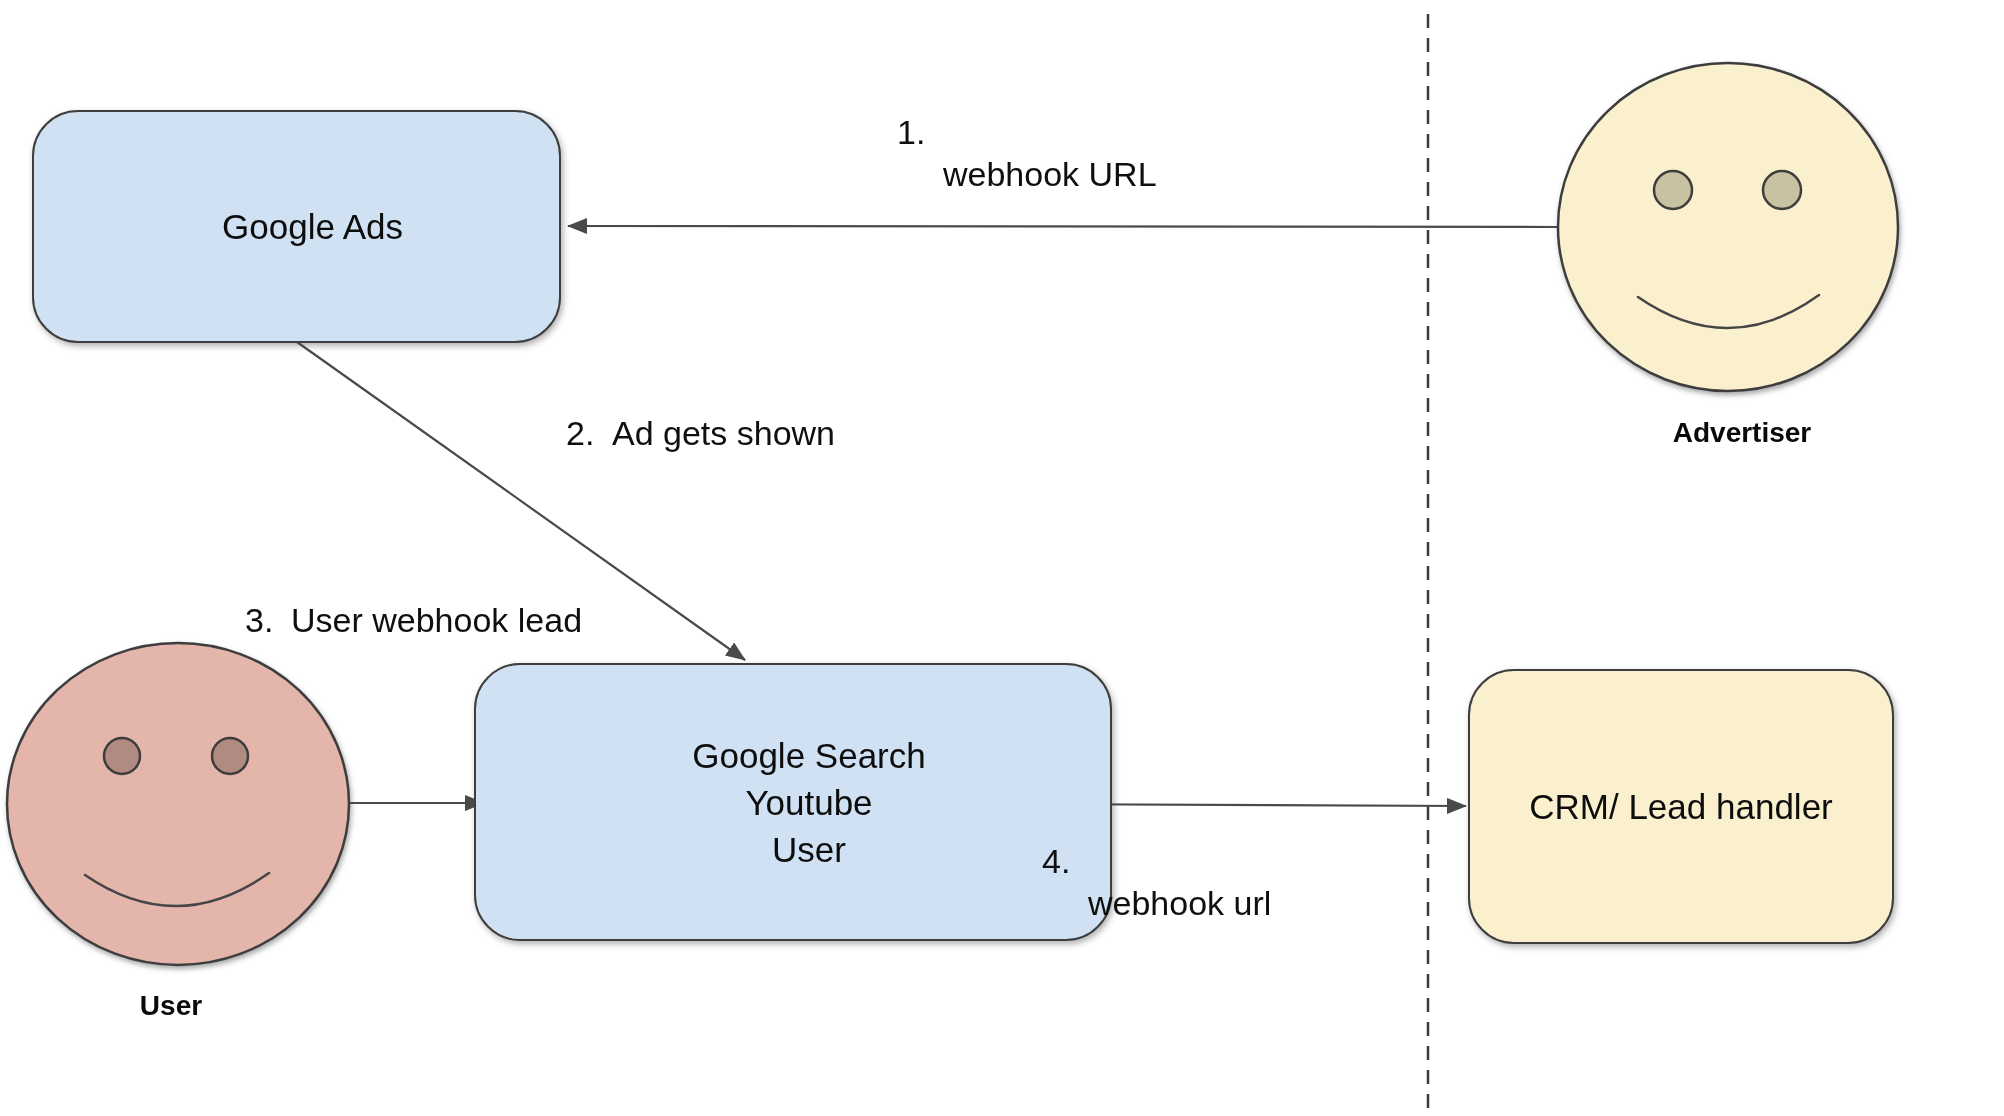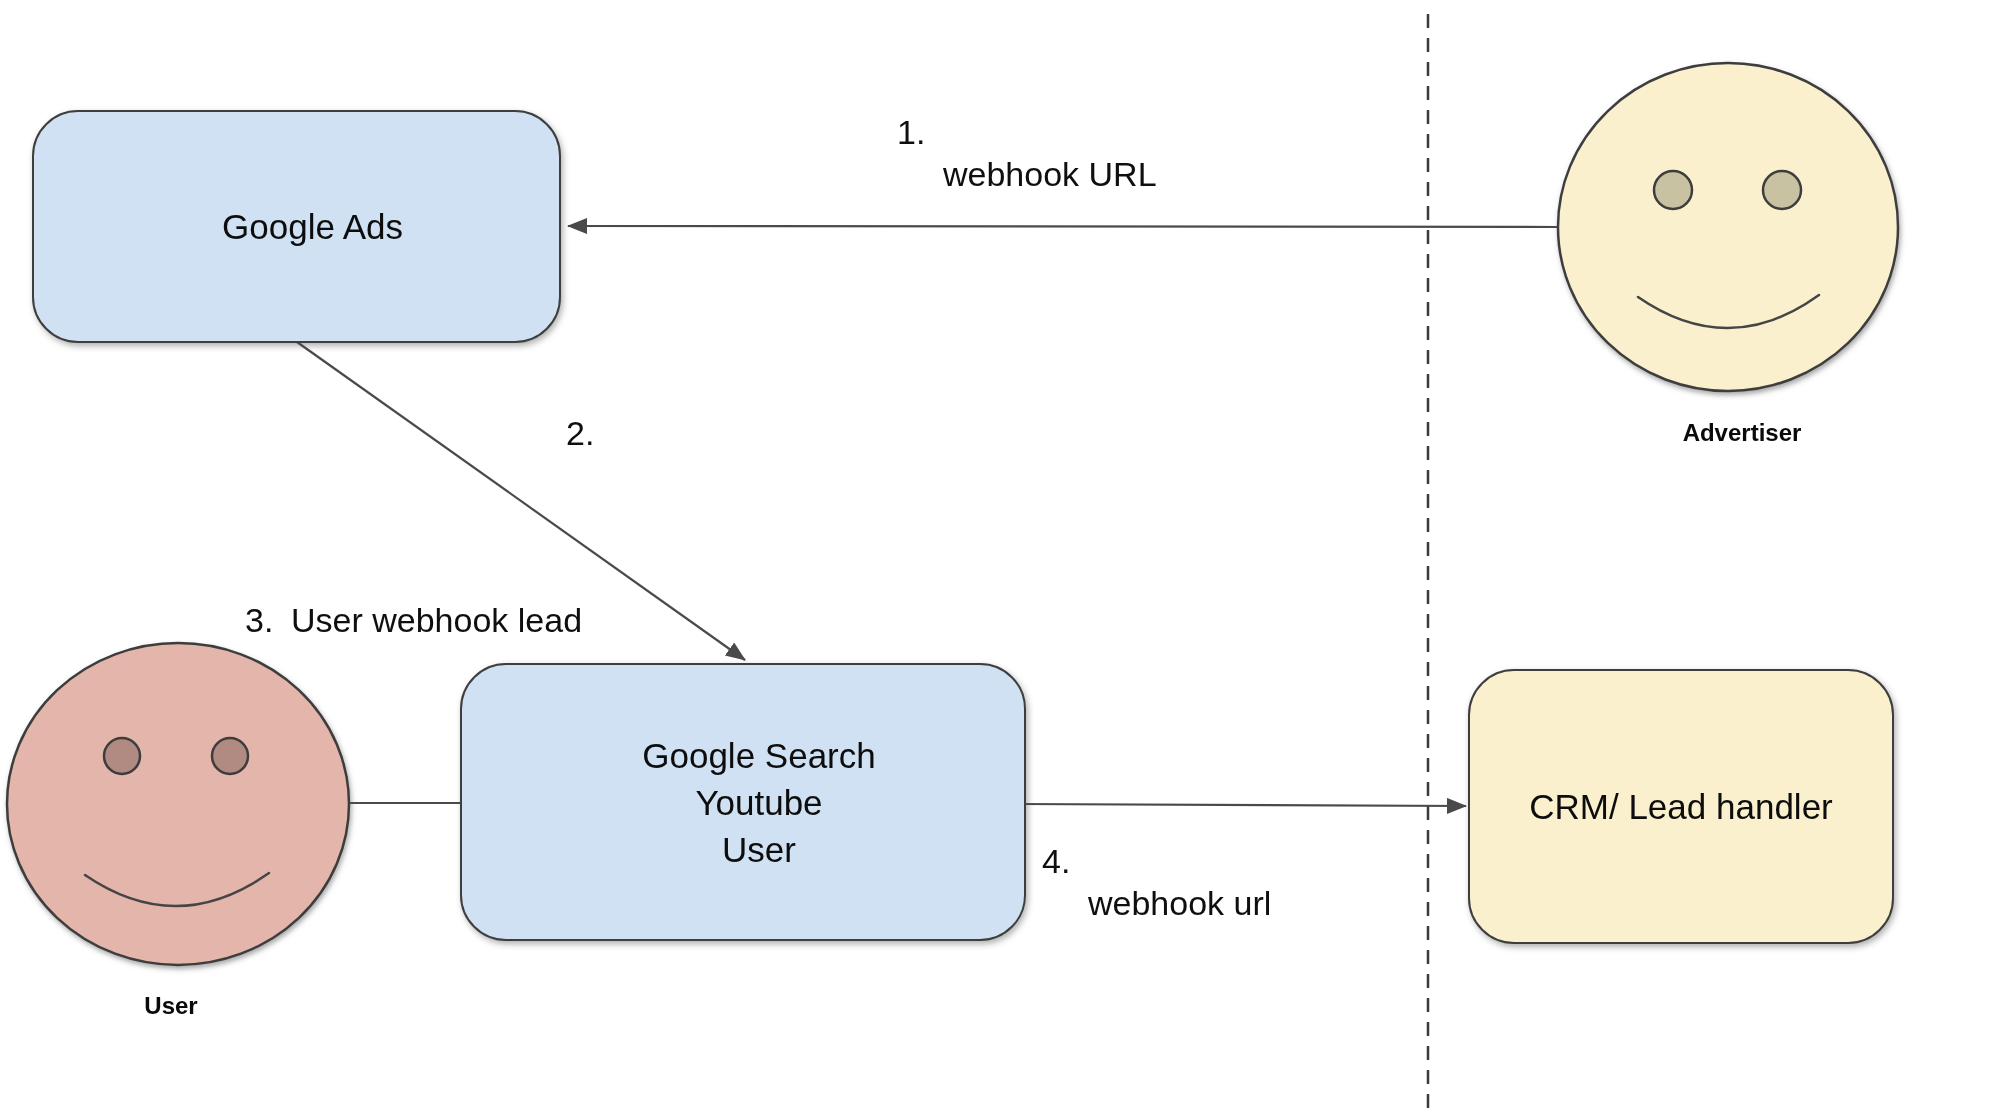--- a/index.html
+++ b/index.html
@@ -28,41 +28,41 @@
     justify-content: center;
     text-align: center;
     font-size: 35px;
     line-height: 47px;
     color: #0d0d0d;
     box-shadow: 2px 3px 6px rgba(80,80,80,0.45);
   }
   .node.blue   { background: #cfe1f2; padding-left: 32px; }
   .node.yellow { background: #faf0ce; }
   #node-google-ads    { left: 32px;   top: 110px; width: 529px; height: 233px; }
-  #node-google-search { left: 460px;  top: 663px; width: 566px; height: 278px; }
+  #node-google-search { left: 474px;  top: 663px; width: 638px; height: 278px; }
   #node-crm           { left: 1468px; top: 669px; width: 426px; height: 275px; }
 
   .note {
     position: absolute;
     display: flex;
     align-items: flex-start;
     font-size: 34px;
     line-height: 42px;
     white-space: nowrap;
     color: #0f0f0f;
   }
   .note .num { min-width: 46px; }
   #note-1 { left: 897px;  top: 111px; }
   #note-2 { left: 566px;  top: 412px; }
   #note-3 { left: 245px;  top: 599px; }
   #note-4 { left: 1042px; top: 840px; }
 
   .actor-label {
     position: absolute;
-    font-size: 24px;
+    font-size: 28px;
     font-weight: bold;
     line-height: 44px;
     text-align: center;
     color: #0a0a0a;
   }
   #label-advertiser { left: 1542px; top: 411px; width: 400px; }
   #label-user       { left: 21px;   top: 984px; width: 300px; }
 </style>
 </head>
 <body>
@@ -121,20 +121,23 @@
   <div class="note" id="note-1">
     <span class="num">1.</span>
     <span class="body">
       <br>
       <span>webhook URL</span>
     </span>
   </div>
 
   <div class="note" id="note-2">
     <span class="num">2.</span>
+    <span class="body">
+      <span>Ad gets shown</span>
+    </span>
   </div>
 
   <div class="note" id="note-3">
     <span class="num">3.</span>
     <span class="body">
       <span>User webhook lead</span>
     </span>
   </div>
 
   <div class="note" id="note-4">

